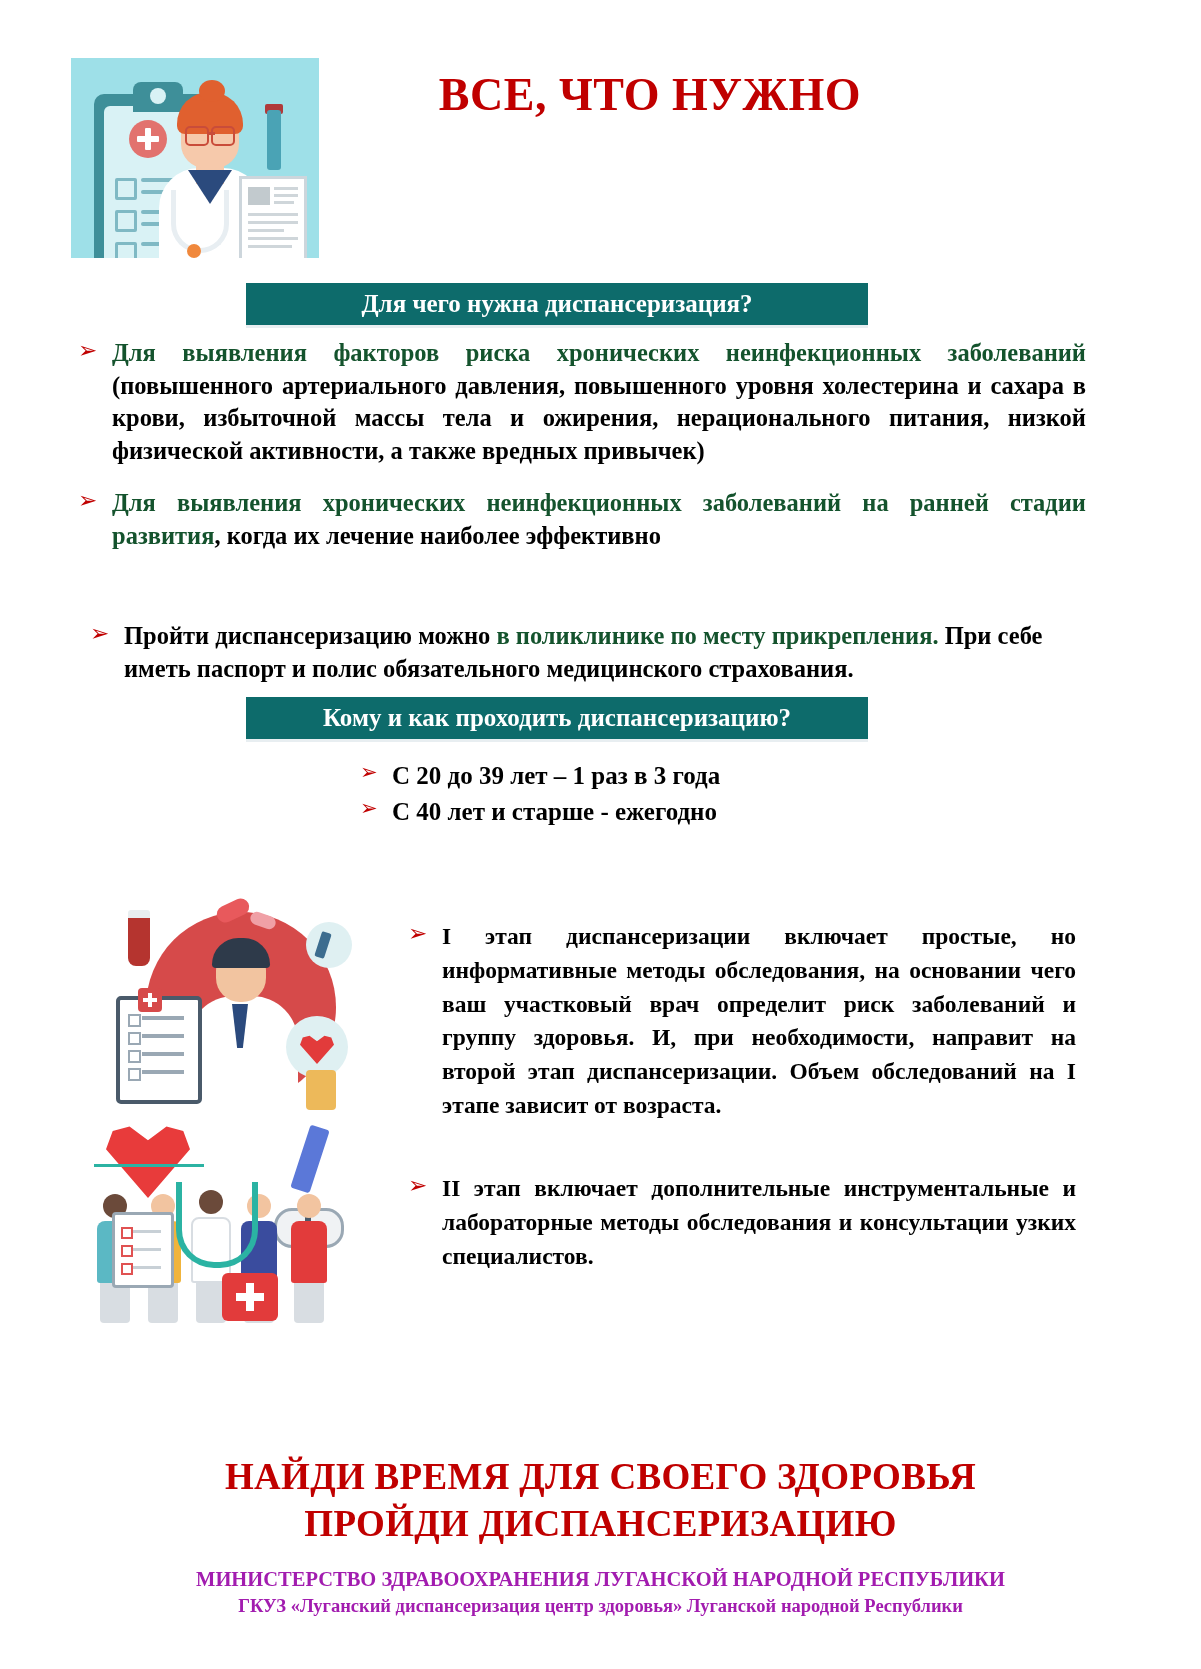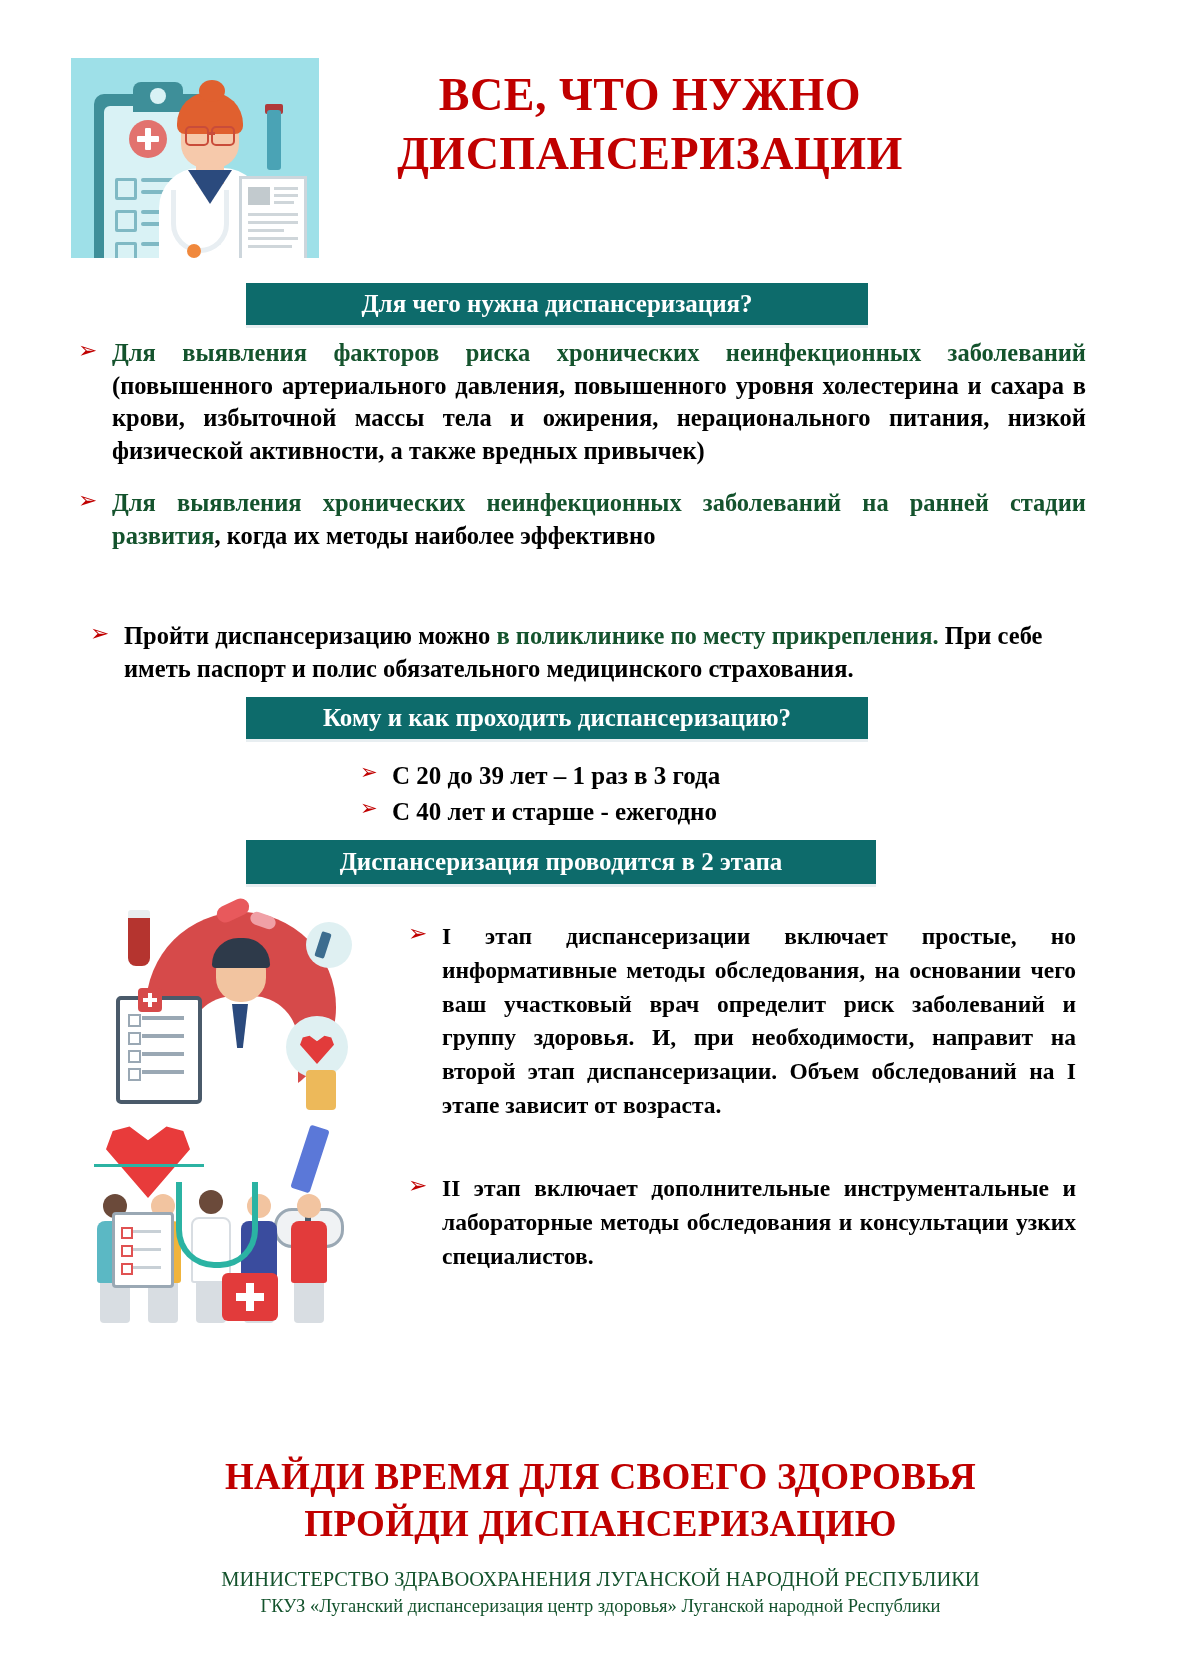--- a/index.html
+++ b/index.html
@@ -548,23 +548,23 @@
     letter-spacing: 0.3px;
   }
 
   
   .footer {
     position: absolute;
     left: 0;
     top: 1565px;
     width: 1201px;
     text-align: center;
-    color: #14532d;
+    color: #a21caf;
     font-family: "Liberation Serif", "DejaVu Serif", serif;
-    font-weight: normal;
+    font-weight: bold;
   }
   .footer .ministry { font-size: 20.5px; line-height: 1.4; }
   .footer .center   { font-size: 18.5px; line-height: 1.4; }
 </style>
 </head>
 <body>
 
 <div class="page">
 
   <div class="header">
@@ -611,39 +611,38 @@
         <div class="pl" style="left:6px; top:34px; width:50px;"></div>
         <div class="pl" style="left:6px; top:42px; width:50px;"></div>
         <div class="pl" style="left:6px; top:50px; width:36px;"></div>
         <div class="pl" style="left:6px; top:58px; width:50px;"></div>
         <div class="pl" style="left:6px; top:66px; width:44px;"></div>
       </div>
     </div>
 
     <div class="main-title">
       <div>ВСЕ, ЧТО НУЖНО</div>
-      <div>ДИСПАНСЕРИЗАЦИИ</div>
     </div>
   </div>
 
   <div class="banner" style="left:246px; top:283px; width:622px; height:42px; font-size:25px;">
     <span>Для чего нужна диспансеризация?</span>
   </div>
 
   <div class="para" style="left:78px; top:337px; width:1008px; font-size:24.5px;">
     <div class="bullet-row">
       <span class="arrow-bullet">➢</span>
       <span class="red">Для выявления факторов риска хронических неинфекционных заболеваний</span><span> (повышенного артериального давления, повышенного уровня холестерина и сахара в крови, избыточной массы тела и ожирения, нерационального питания, низкой физической активности, а также вредных привычек)</span>
     </div>
   </div>
 
   <div class="para" style="left:78px; top:487px; width:1008px; font-size:24.5px;">
     <div class="bullet-row">
       <span class="arrow-bullet">➢</span>
-      <span class="red">Для выявления хронических неинфекционных заболеваний на ранней стадии развития</span><span>, когда их методы наиболее эффективно</span>
+      <span class="red">Для выявления хронических неинфекционных заболеваний на ранней стадии развития</span><span>, когда их лечение наиболее эффективно</span>
     </div>
   </div>
 
 
   <div class="para nojust" style="left:90px; top:620px; width:996px; font-size:24.5px;">
     <div class="bullet-row">
       <span class="arrow-bullet">➢</span>
       <span>Пройти диспансеризацию можно </span><span class="red">в поликлинике по месту прикрепления.</span><span> При себе иметь паспорт и полис обязательного медицинского страхования.</span>
     </div>
   </div>
@@ -656,23 +655,20 @@
     <div class="age-item">
       <span class="arrow-bullet">➢</span>
       <span>С 20 до 39 лет – 1 раз в 3 года</span>
     </div>
     <div class="age-item">
       <span class="arrow-bullet">➢</span>
       <span>С 40 лет и старше - ежегодно</span>
     </div>
   </div>
 
-  <div class="banner" style="left:246px; top:840px; width:630px; height:44px; font-size:25px;">
-    <span>Диспансеризация проводится в 2 этапа</span>
-  </div>
 
   <div class="stage1-img">
     <div class="s1-circle"></div>
     <div class="s1-vial"></div>
     <div class="s1-pill"></div>
     <div class="s1-pill2"></div>
     <div class="s1-micro"></div>
     <div class="s1-doc-body"></div>
     <div class="s1-doc-head"></div>
     <div class="s1-doc-hair"></div>

